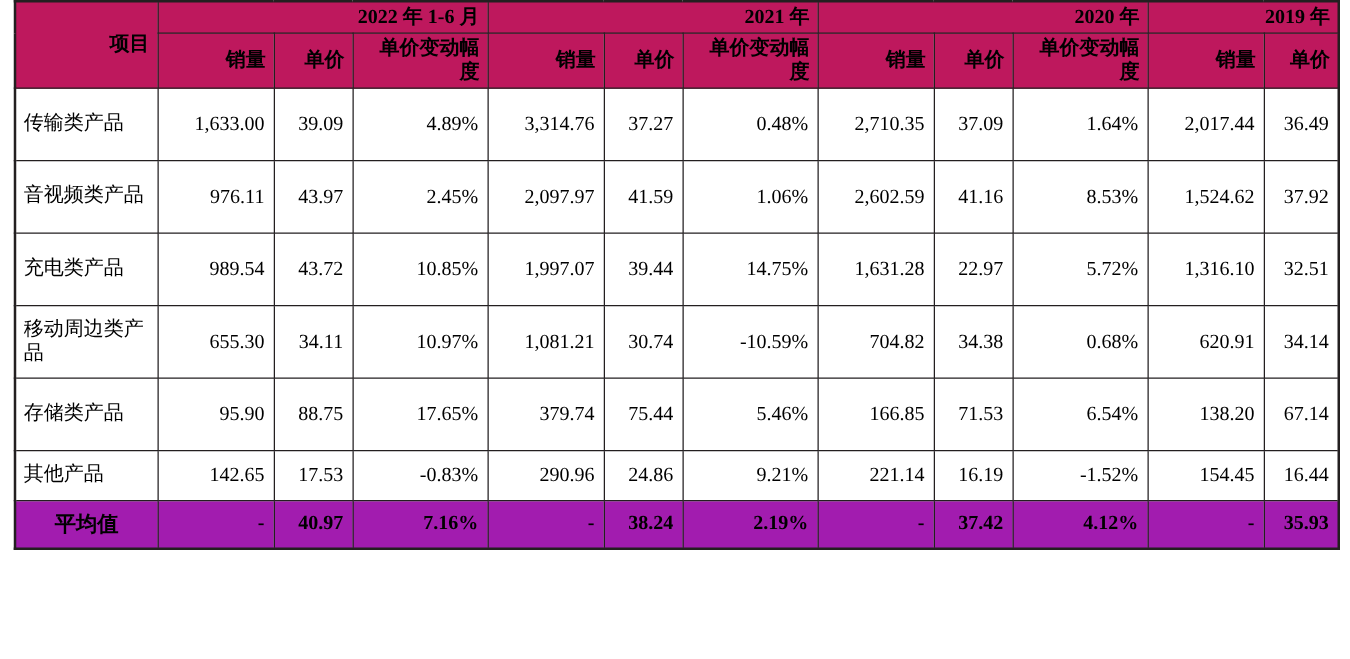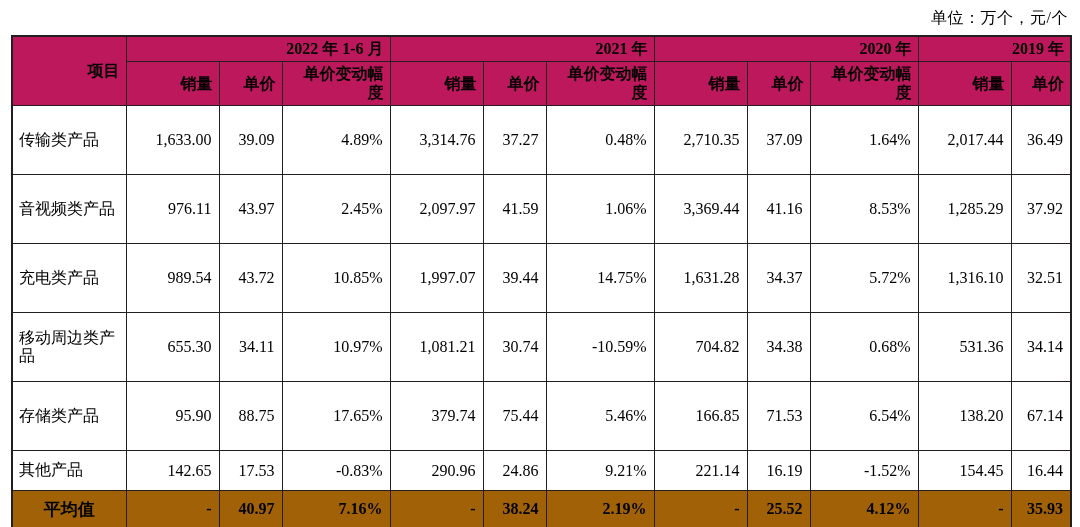--- a/index.html
+++ b/index.html
@@ -56,52 +56,51 @@
     line-height: 1.15;
     padding-left: 6px;
   }
   tbody td.num {
     text-align: right;
     padding-right: 7px;
     white-space: nowrap;
   }
   tbody tr.avg td {
     font-weight: bold;
-    background: #a16207;
+    background: #a21caf;
   }
   tbody tr.avg td.rowlabel {
     text-align: center;
     font-size: 17px;
   }
   tbody tr.avg td.dash {
     text-align: right;
     padding-right: 7px;
   }
   tbody tr {
-    height: 69px;
+    height: 58px;
   }
   tbody tr.short {
     height: 40px;
   }
   tbody tr.avg {
     height: 38px;
   }
   .col-label { width: 114px; }
   .col-vol   { width: 93px; }
   .col-price { width: 63px; }
   .col-chg   { width: 108px; }
   .col-vol-last { width: 93px; }
   .col-price-last { width: 60px; }
 </style>
 </head>
 <body>
 
 <div class="page">
 
-  <div class="unit-line">单位：万个，元/个</div>
 
   <table class="data-table">
     <colgroup>
       <col class="col-label">
       <col class="col-vol">
         <col class="col-price">
         <col class="col-chg">
       <col class="col-vol">
         <col class="col-price">
         <col class="col-chg">
@@ -149,52 +148,52 @@
         <td class="num">36.49</td>
       </tr>
       <tr>
         <td class="rowlabel">音视频类产品</td>
         <td class="num">976.11</td>
         <td class="num">43.97</td>
         <td class="num">2.45%</td>
         <td class="num">2,097.97</td>
         <td class="num">41.59</td>
         <td class="num">1.06%</td>
-        <td class="num">3,369.44</td>
+        <td class="num">2,602.59</td>
         <td class="num">41.16</td>
         <td class="num">8.53%</td>
-        <td class="num">1,285.29</td>
+        <td class="num">1,524.62</td>
         <td class="num">37.92</td>
       </tr>
       <tr>
         <td class="rowlabel">充电类产品</td>
         <td class="num">989.54</td>
         <td class="num">43.72</td>
         <td class="num">10.85%</td>
         <td class="num">1,997.07</td>
         <td class="num">39.44</td>
         <td class="num">14.75%</td>
         <td class="num">1,631.28</td>
-        <td class="num">34.37</td>
+        <td class="num">22.97</td>
         <td class="num">5.72%</td>
         <td class="num">1,316.10</td>
         <td class="num">32.51</td>
       </tr>
       <tr>
         <td class="rowlabel">移动周边类产品</td>
         <td class="num">655.30</td>
         <td class="num">34.11</td>
         <td class="num">10.97%</td>
         <td class="num">1,081.21</td>
         <td class="num">30.74</td>
         <td class="num">-10.59%</td>
         <td class="num">704.82</td>
         <td class="num">34.38</td>
         <td class="num">0.68%</td>
-        <td class="num">531.36</td>
+        <td class="num">620.91</td>
         <td class="num">34.14</td>
       </tr>
       <tr>
         <td class="rowlabel">存储类产品</td>
         <td class="num">95.90</td>
         <td class="num">88.75</td>
         <td class="num">17.65%</td>
         <td class="num">379.74</td>
         <td class="num">75.44</td>
         <td class="num">5.46%</td>
@@ -220,21 +219,21 @@
       </tr>
       <tr class="avg">
         <td class="rowlabel">平均值</td>
         <td class="dash">-</td>
         <td class="num">40.97</td>
         <td class="num">7.16%</td>
         <td class="dash">-</td>
         <td class="num">38.24</td>
         <td class="num">2.19%</td>
         <td class="dash">-</td>
-        <td class="num">25.52</td>
+        <td class="num">37.42</td>
         <td class="num">4.12%</td>
         <td class="dash">-</td>
         <td class="num">35.93</td>
       </tr>
     </tbody>
   </table>
 
 </div>
 
 </body></html>

